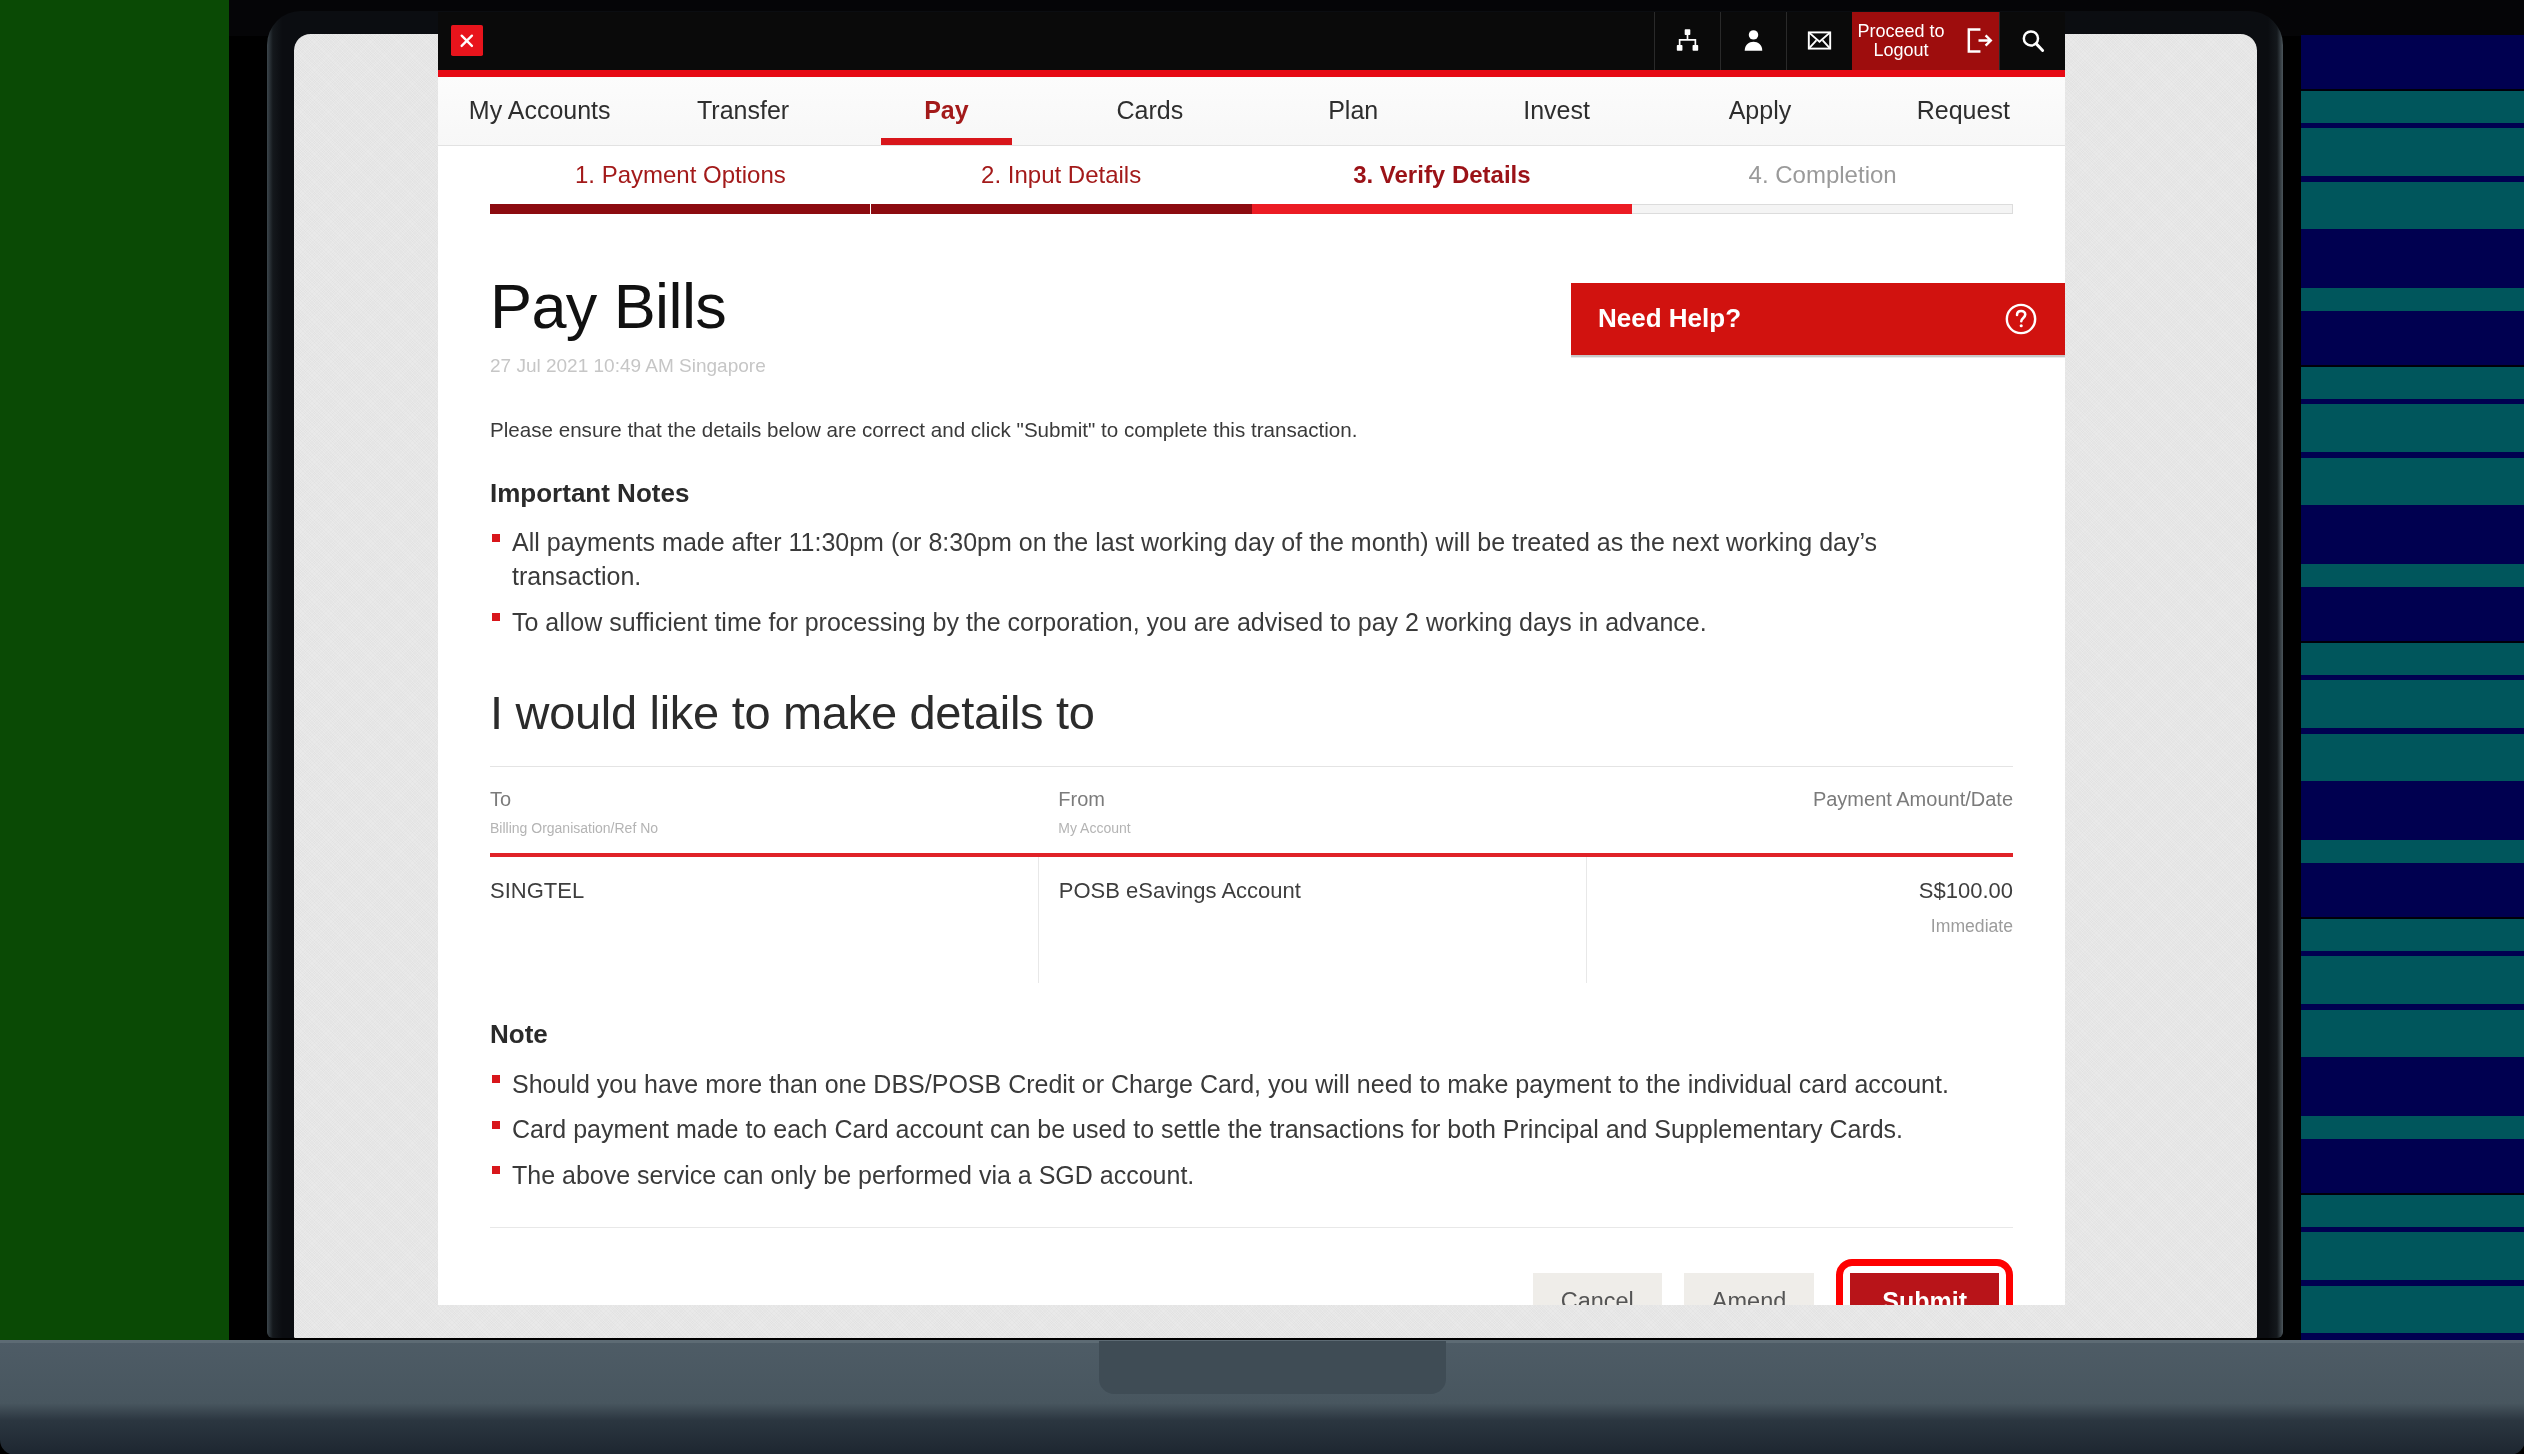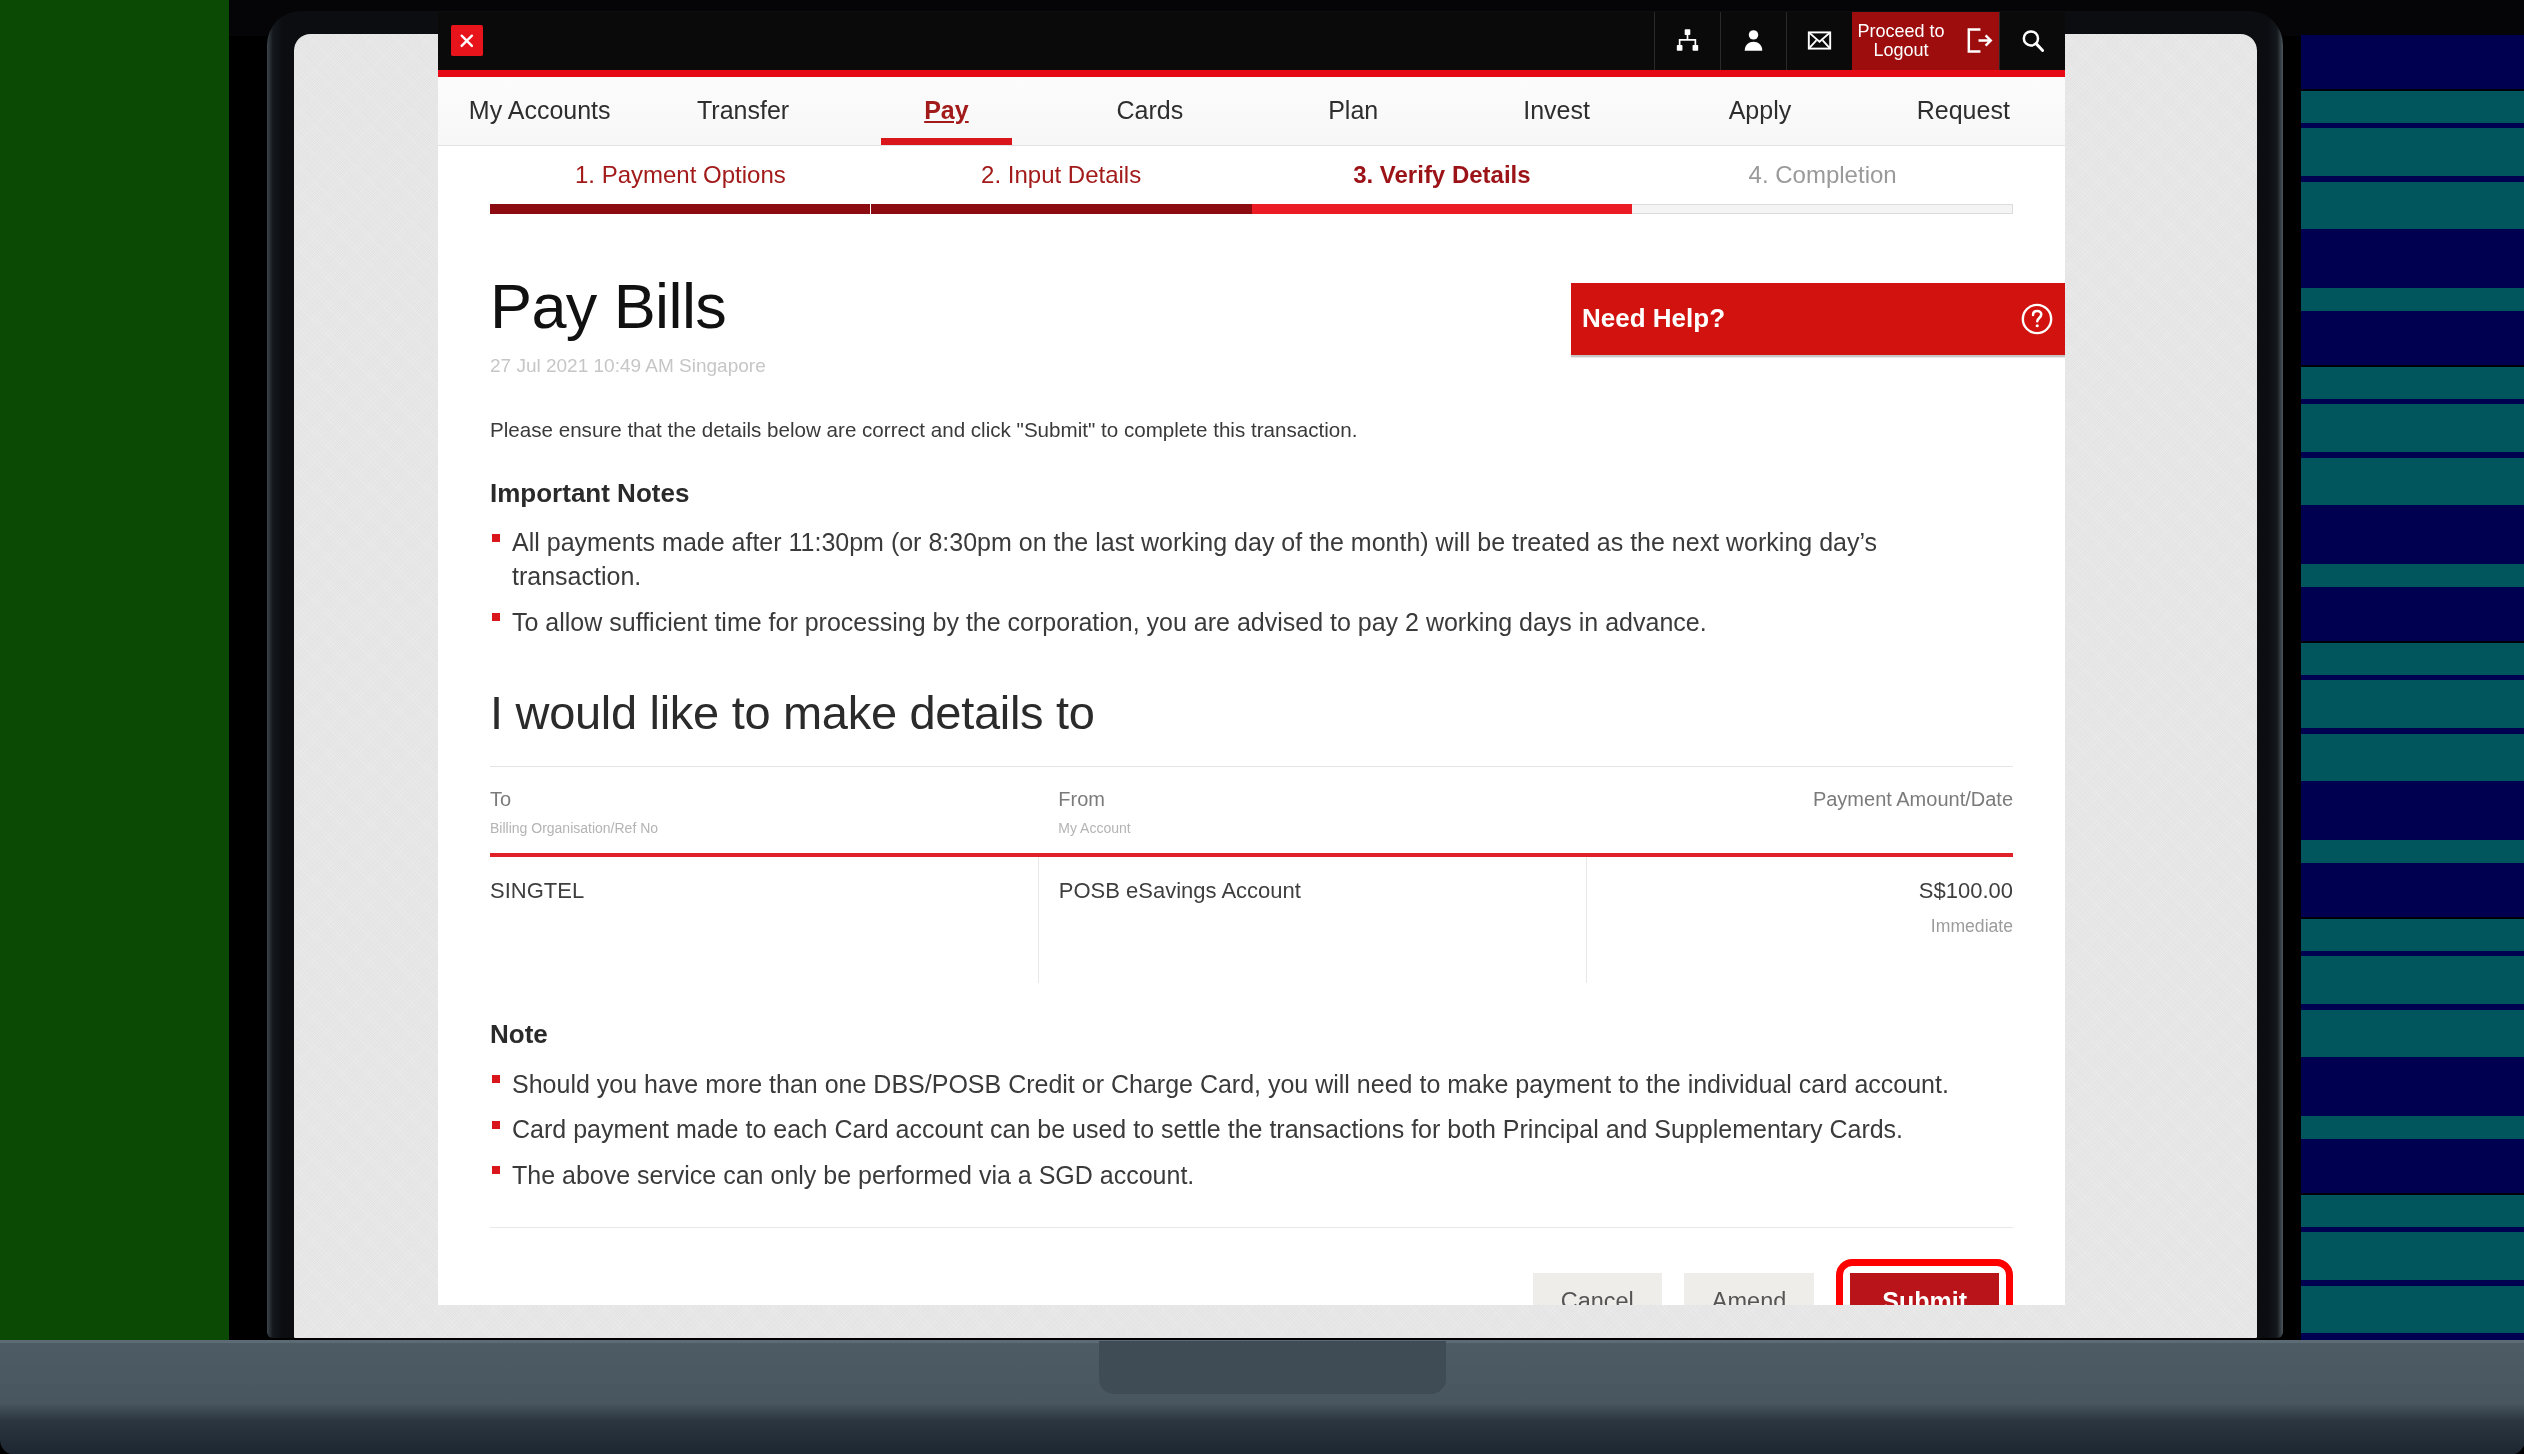--- a/index.html
+++ b/index.html
@@ -101,21 +101,21 @@
   
   #nav {
     height:69px; display:flex; align-items:stretch;
     background:linear-gradient(180deg,#fcfcfc 0%,#f7f7f7 100%);
     border-bottom:1.2px solid #e2e2e2;
   }
   .nav-tab {
     flex:1; display:flex; align-items:center; justify-content:center;
     font-size:25px; color:#2e2e2e; position:relative; cursor:pointer;
   }
-  .nav-tab.active { color:#a31a1a; font-weight:bold;text-decoration:underline; }
+  .nav-tab.active { color:#a31a1a; font-weight:bold; }
   .nav-tab.active::after {
     content:""; position:absolute; left:18%; right:18%; bottom:0;
     height:6.5px; background:#d8161b;
   }
 
   
   #steps { padding:15.3px 52px 0 52px; }
   #steps-row { display:flex; }
   .step-label {
     flex:1; text-align:center; font-size:24px; color:#a31a1a; padding-bottom:15.3px;
@@ -134,21 +134,21 @@
   #content { padding:56px 0 0 0; }
   #content-inner { padding:0 52px; position:relative; }
 
   #title-row { display:flex; align-items:flex-start; justify-content:space-between; }
   #page-title { font-size:63px; font-weight:normal; color:#111; letter-spacing:-0.6px; }
   #page-timestamp { font-size:19px; color:#c6c6c6; margin-top:13px; }
 
   #need-help {
     position:absolute; right:0px; top:13px; width:494px; height:72px;
     background:#d1120f; display:flex; align-items:center;
-    justify-content:space-between; padding:0 11px; cursor:pointer;
+    justify-content:space-between; padding:0 27px; cursor:pointer;
     box-shadow:0 2.4px 0 rgba(0,0,0,.22);
   }
   #need-help-label { color:#fff; font-size:26px; font-weight:bold; }
   #need-help svg { width:34px; height:34px; }
 
   #intro-text { font-size:20.6px; color:#3a3a3a; margin-top:41px; }
 
   .sec-head { font-size:26px; color:#2a2a2a; margin-top:36px; margin-bottom:17.6px; }
 
   ul.notes { list-style:none; }

